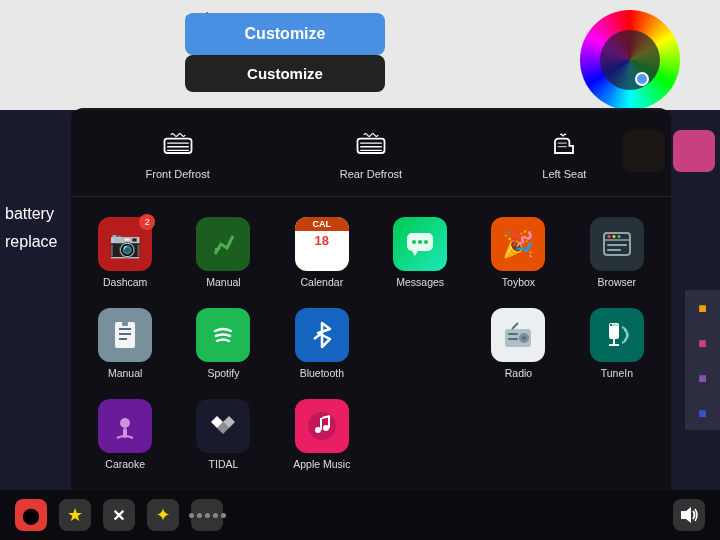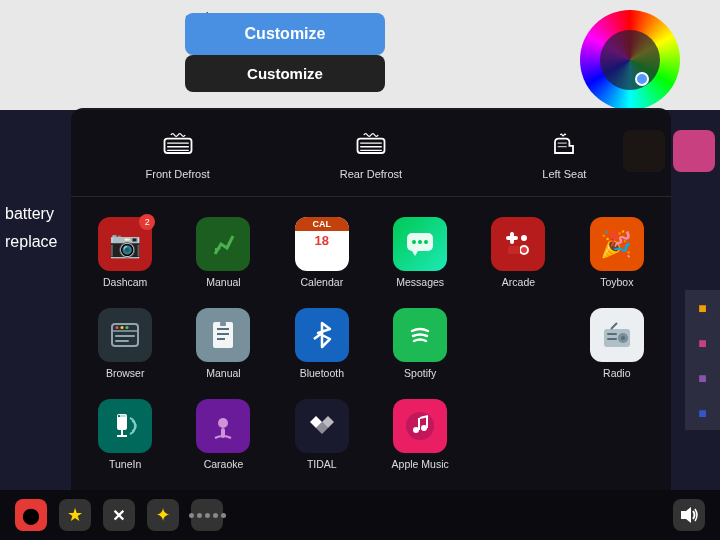--- a/index.html
+++ b/index.html
@@ -385,32 +385,20 @@
           <circle cx="10" cy="14" r="2" fill="#00c853"></circle>
           <circle cx="16" cy="14" r="2" fill="#00c853"></circle>
           <circle cx="22" cy="14" r="2" fill="#00c853"></circle>
           <polygon points="8,23 14,23 11,28" fill="white" opacity="0.9"></polygon>
         </svg>
       </div>
       <div class="app-label">Messages</div>
     </div>
 
 
-    <div class="app-item">
-      <div class="app-icon" style="background:#b71c1c;">
-        <svg width="32" height="32" viewBox="0 0 32 32">
-          <rect x="8" y="4" width="4" height="12" rx="2" fill="white"></rect>
-          <rect x="4" y="8" width="12" height="4" rx="2" fill="white"></rect>
-          <circle cx="22" cy="10" r="3" fill="white"></circle>
-          <circle cx="22" cy="22" r="4" fill="#e53935" stroke="white" stroke-width="2"></circle>
-          <rect x="6" y="18" width="12" height="8" rx="2" fill="#c62828"></rect>
-        </svg>
-      </div>
-      <div class="app-label">Arcade</div>
-    </div>
 
     <div class="app-item">
       <div class="app-icon" style="background:#e65100;">
         <span style="font-size:26px;">🎉</span>
       </div>
       <div class="app-label">Toybox</div>
     </div>
 
     <div class="app-item">
       <div class="app-icon" style="background:#263238;">
@@ -434,39 +422,39 @@
           <line x1="10" y1="10" x2="22" y2="10" stroke="#546e7a" stroke-width="2"></line>
           <line x1="10" y1="15" x2="22" y2="15" stroke="#546e7a" stroke-width="2"></line>
           <line x1="10" y1="20" x2="18" y2="20" stroke="#546e7a" stroke-width="2"></line>
           <rect x="13" y="3" width="6" height="4" rx="1" fill="#78909c"></rect>
         </svg>
       </div>
       <div class="app-label">Manual</div>
     </div>
 
     <div class="app-item">
-      <div class="app-icon" style="background:#1565c0;">
-        <svg width="32" height="32" viewBox="0 0 32 32">
-          <polygon points="16,4 16,28 24,20 12,14 24,10 16,4" fill="none" stroke="white" stroke-width="2.5" stroke-linejoin="round"></polygon>
-          <line x1="16" y1="14" x2="8" y2="20" stroke="white" stroke-width="2.5"></line>
-        </svg>
-      </div>
-      <div class="app-label">Bluetooth</div>
-    </div>
-
-    <div class="app-item">
       <div class="app-icon" style="background:#1db954;">
         <svg width="32" height="32" viewBox="0 0 32 32">
           <circle cx="16" cy="16" r="14" fill="#1db954"></circle>
           <path d="M8 12 Q16 8 24 12" fill="none" stroke="white" stroke-width="2.5" stroke-linecap="round"></path>
           <path d="M9 17 Q16 14 23 17" fill="none" stroke="white" stroke-width="2.5" stroke-linecap="round"></path>
           <path d="M10 22 Q16 19 22 22" fill="none" stroke="white" stroke-width="2.5" stroke-linecap="round"></path>
         </svg>
       </div>
       <div class="app-label">Spotify</div>
+    </div>
+
+    <div class="app-item">
+      <div class="app-icon" style="background:#1565c0;">
+        <svg width="32" height="32" viewBox="0 0 32 32">
+          <polygon points="16,4 16,28 24,20 12,14 24,10 16,4" fill="none" stroke="white" stroke-width="2.5" stroke-linejoin="round"></polygon>
+          <line x1="16" y1="14" x2="8" y2="20" stroke="white" stroke-width="2.5"></line>
+        </svg>
+      </div>
+      <div class="app-label">Bluetooth</div>
     </div>
 
     <div class="app-item">
       <div class="app-icon" style="background:transparent;"></div>
     </div>
 
     <div class="app-item">
       <div class="app-icon" style="background:#eceff1;">
         <svg width="32" height="32" viewBox="0 0 32 32">
           <rect x="3" y="10" width="26" height="18" rx="3" fill="#b0bec5"></rect>

